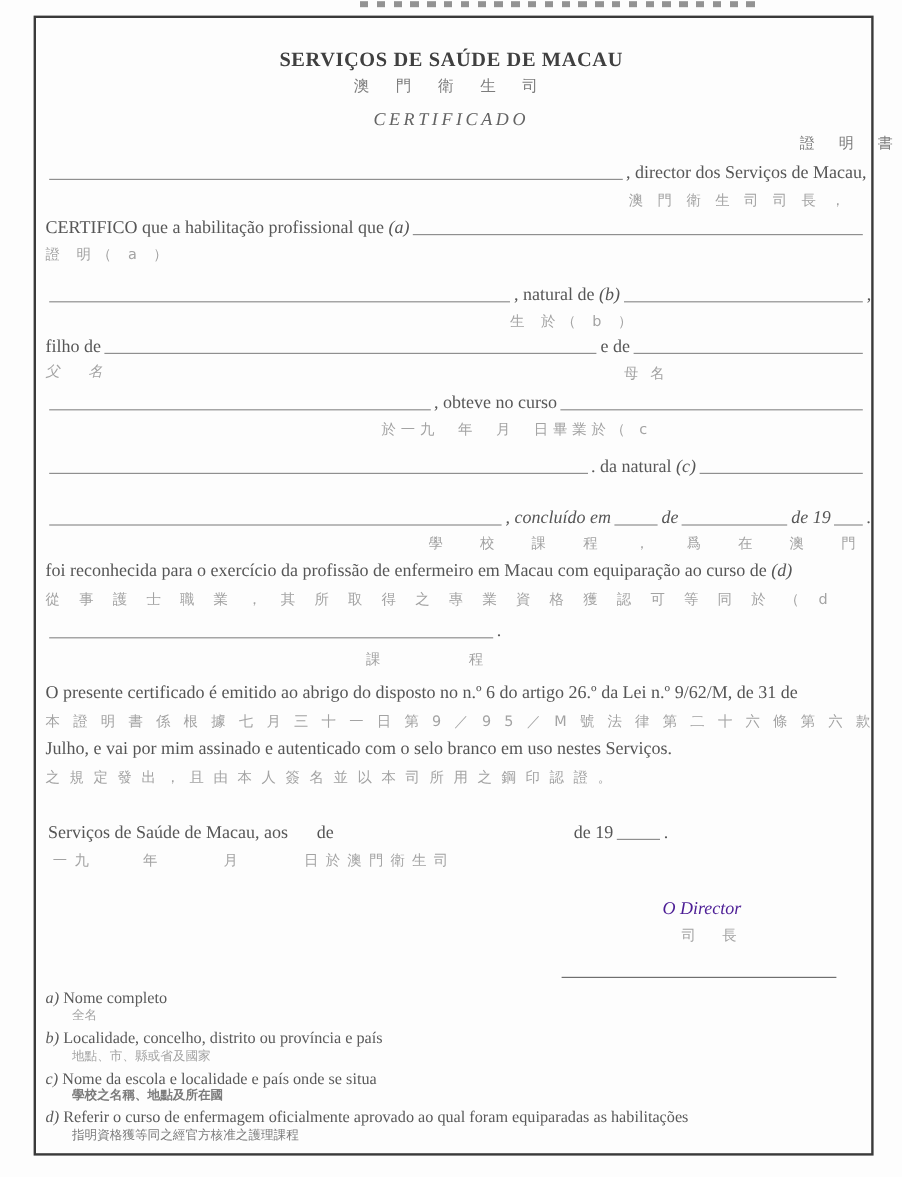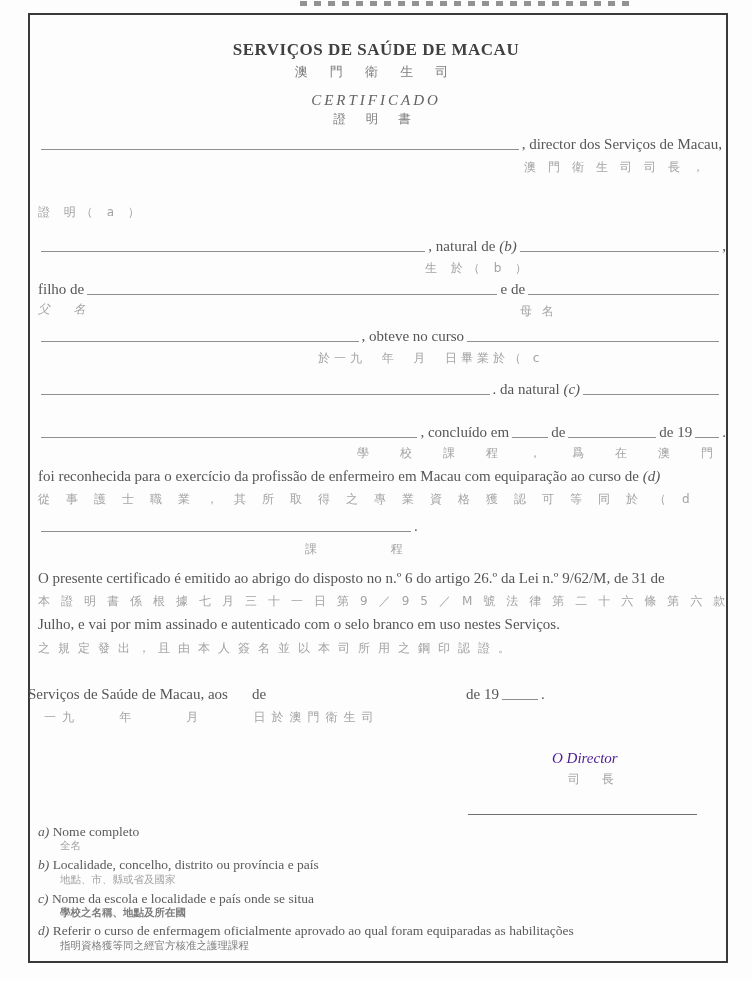--- a/index.html
+++ b/index.html
@@ -36,28 +36,32 @@
 <body>
 
 <div class="page">
 
   <div class="top-strip"></div>
   <div class="frame"></div>
 
   <div class="abs center title" style="top:40px;">SERVIÇOS DE SAÚDE DE MACAU</div>
   <div class="abs center zh zh-dark" style="top:63px;font-size:13px;letter-spacing:9px;">澳 門 衛 生 司</div>
   <div class="abs center cert-title" style="top:92px;">CERTIFICADO</div>
-  <div class="abs center zh zh-dark" style="top:111px;font-size:12.5px;letter-spacing:8px;">證 明 書</div>
+  <div class="abs center zh zh-dark" style="top:111px;font-size:12.5px;letter-spacing:8px;text-align:right;">證 明 書</div>
 
   <div class="row" style="top:136px;left:38px;right:30px;">
     <span class="bl grow"></span>
     <span>, director dos Serviços de Macau,</span>
   </div>
   <div class="abs zh" style="top:159px;right:36px;letter-spacing:12px;">澳門衛生司司長，</div>
 
+  <div class="row" style="top:182px;left:38px;right:30px;">
+    <span>CERTIFICO que a habilitação profissional que </span><span class="ref">(a)</span>
+    <span class="bl grow"></span>
+  </div>
   <div class="abs zh" style="top:204px;left:38px;letter-spacing:5px;">證 明（ a ）</div>
 
   <div class="row" style="top:238px;left:38px;right:26px;">
     <span class="bl" style="flex:2.6;"></span>
     <span>, natural de </span><span class="ref">(b)</span>
     <span class="bl" style="flex:1.35;"></span>
     <span>,</span>
   </div>
   <div class="abs zh" style="top:260px;left:425px;letter-spacing:5px;">生 於（ b ）</div>
 
@@ -76,21 +80,21 @@
     <span class="bl" style="flex:1.15;"></span>
   </div>
   <div class="abs zh" style="top:350px;left:318px;letter-spacing:4px;">於一九  年  月  日畢業於（ c</div>
 
   <div class="row" style="top:381px;left:38px;right:30px;">
     <span class="bl" style="flex:3.3;"></span>
     <span>. da natural </span><span class="ref">(c)</span>
     <span class="bl" style="flex:1;"></span>
   </div>
 
-  <div class="row" style="top:424px;left:38px;right:26px;">
+  <div class="row" style="top:424px;left:38px;right:26px;font-style:italic;">
     <span class="bl grow"></span>
     <span>, concluído em</span>
     <span class="bl" style="width:36px;flex:none;"></span>
     <span>de</span>
     <span class="bl" style="width:88px;flex:none;"></span>
     <span>de 19</span>
     <span class="bl" style="width:24px;flex:none;"></span>
     <span>.</span>
   </div>
   <div class="abs zh" style="top:445px;left:357px;letter-spacing:31px;">學校課程，爲在澳門</div>
@@ -104,21 +108,21 @@
     <span class="bl" style="width:370px;flex:none;"></span>
     <span>.</span>
   </div>
   <div class="abs zh" style="top:541px;left:305px;letter-spacing:22px;">課  程</div>
 
   <div class="abs" style="top:570px;left:38px;font-size:15px;">O presente certificado é emitido ao abrigo do disposto no n.º 6 do artigo 26.º da Lei n.º 9/62/M, de 31 de</div>
   <div class="abs zh" style="top:593px;left:38px;letter-spacing:11px;">本證明書係根據七月三十一日第9／95／M號法律第二十六條第六款</div>
   <div class="abs" style="top:616px;left:38px;font-size:15px;">Julho, e vai por mim assinado e autenticado com o selo branco em uso nestes Serviços.</div>
   <div class="abs zh" style="top:640px;left:38px;letter-spacing:8px;">之規定發出，且由本人簽名並以本司所用之鋼印認證。</div>
 
-  <div class="row" style="top:686px;left:28px;">
+  <div class="row" style="top:686px;left:40px;">
     <span>Serviços de Saúde de Macau, aos</span>
     <span class="sp" style="width:24px;"></span>
     <span>de</span>
     <span class="sp" style="width:200px;"></span>
     <span>de 19</span>
     <span class="bl" style="width:36px;flex:none;"></span>
     <span>.</span>
   </div>
   <div class="abs zh" style="top:709px;left:44px;letter-spacing:6px;">一九    年     月     日於澳門衛生司</div>
 

